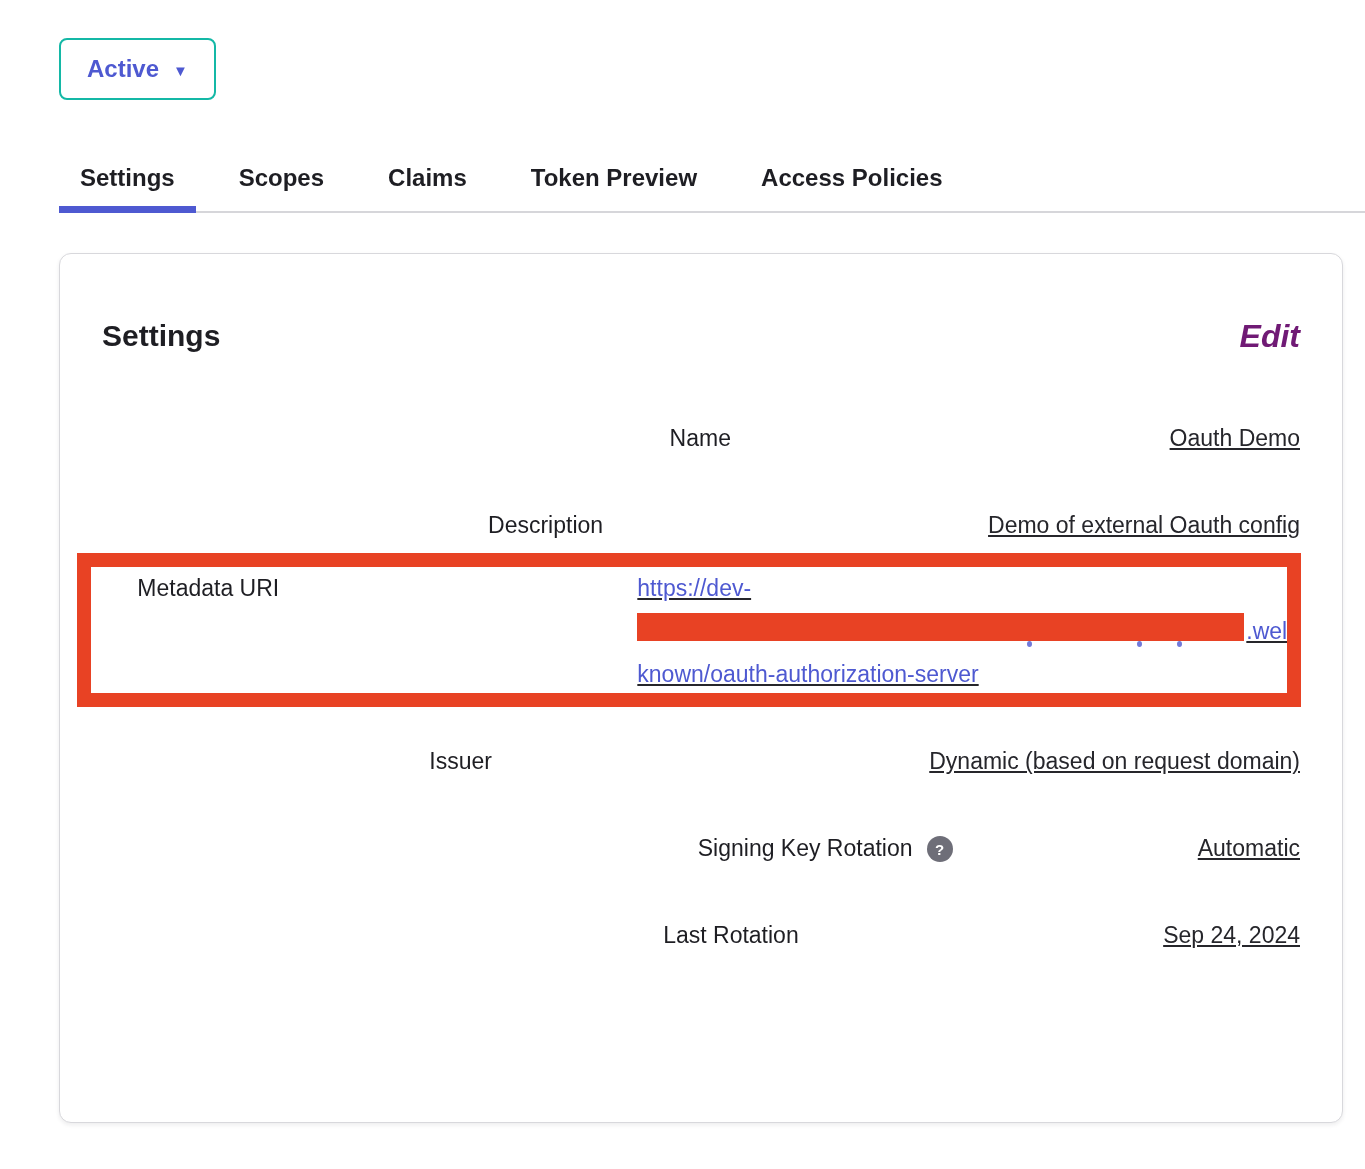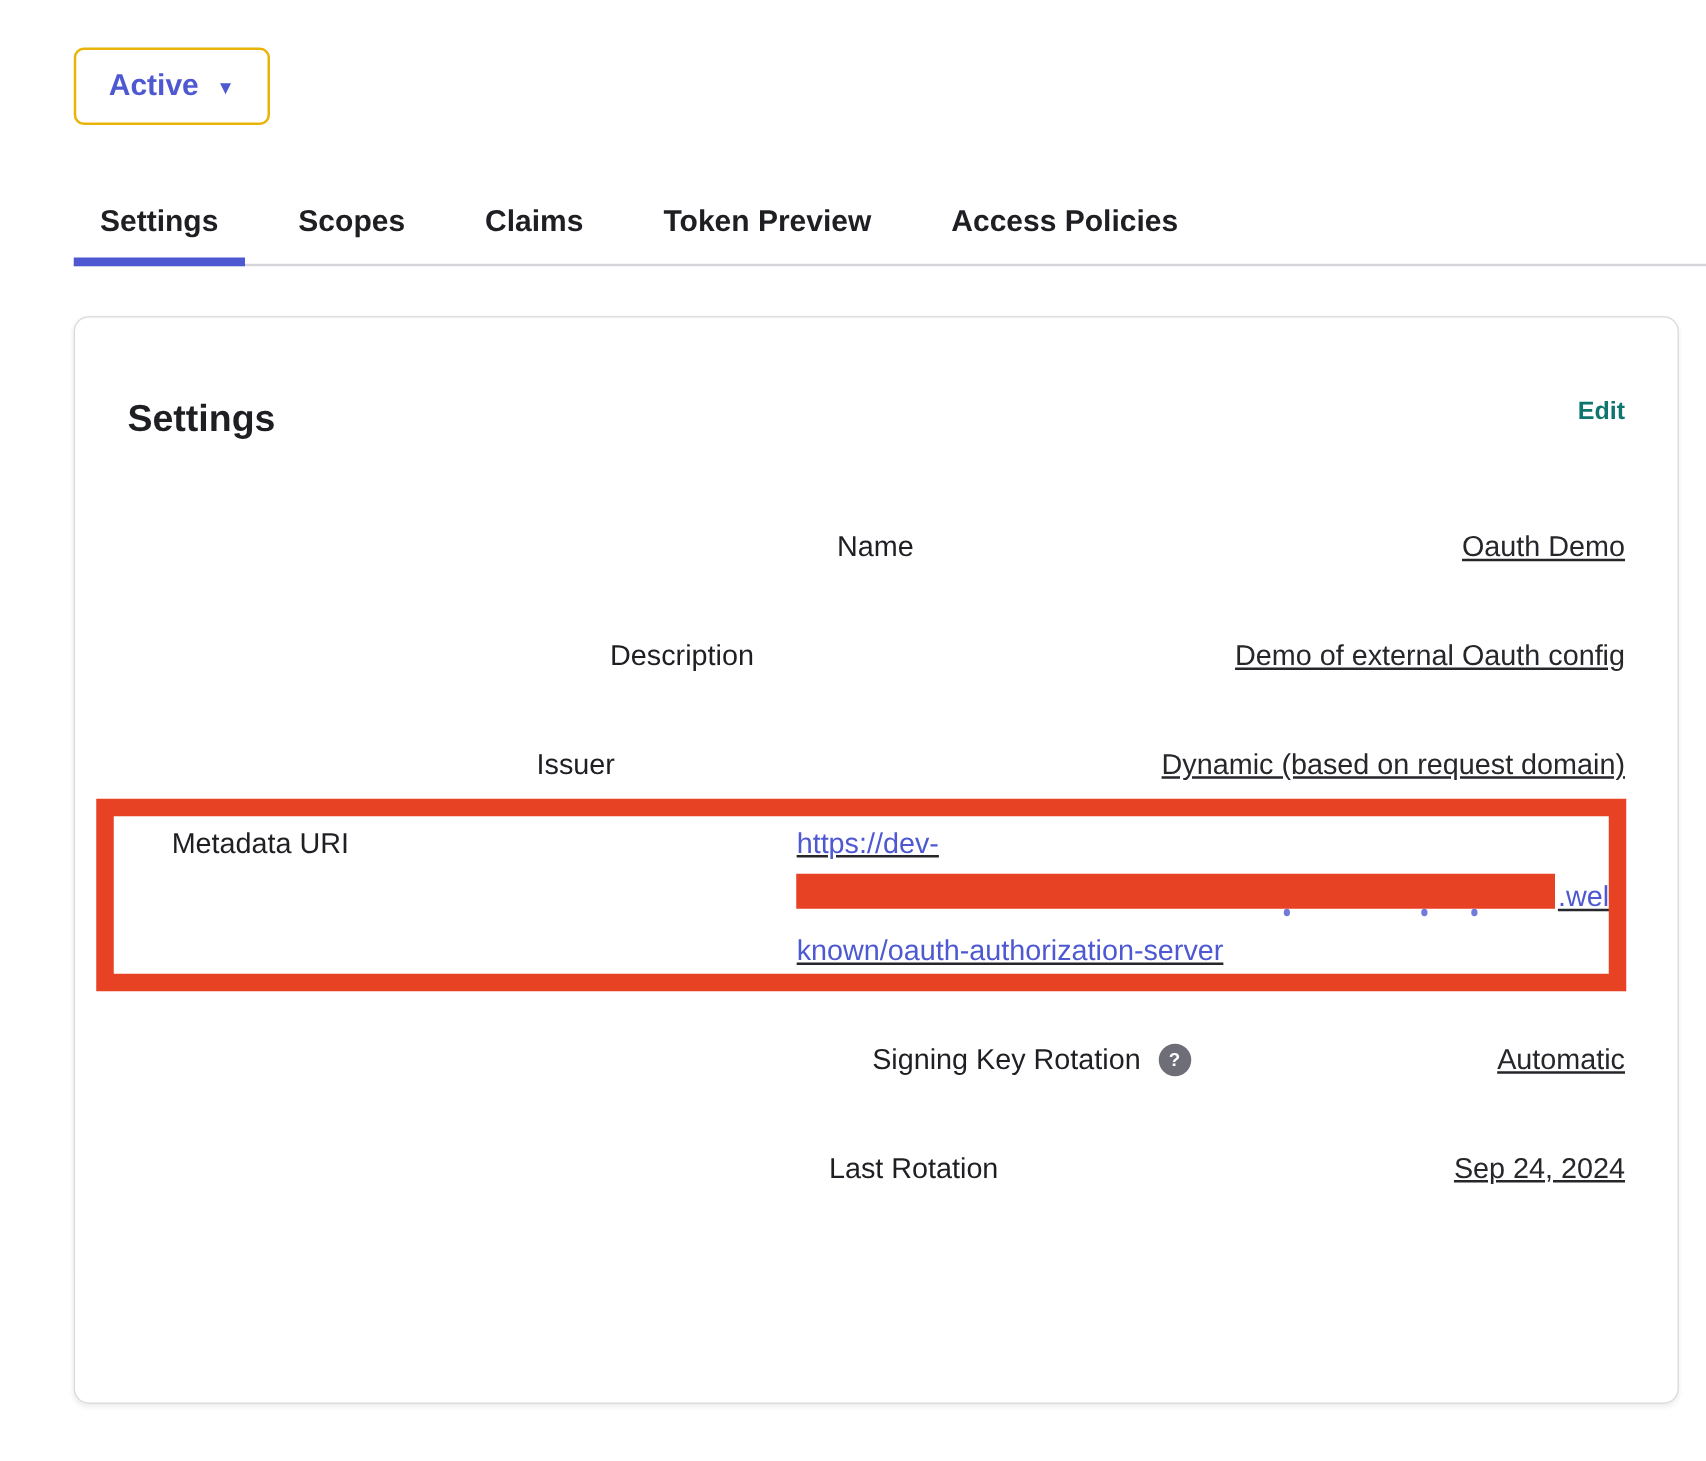--- a/index.html
+++ b/index.html
@@ -15,21 +15,21 @@
 
   
   .status-btn {
     display: inline-flex;
     align-items: center;
     gap: 14px;
     margin: 38px 0 0 59px;
     height: 62px;
     padding: 0 26px;
     background: #ffffff;
-    border: 2px solid #eab308;
+    border: 2px solid #14b8a6;
     border-radius: 8px;
     color: #4e59d1;
     font-family: "Liberation Sans", sans-serif;
     font-size: 24px;
     font-weight: 700;
     cursor: pointer;
   }
   .status-btn .caret { font-size: 15px; line-height: 1; padding-top: 3px; }
 
   
@@ -68,21 +68,21 @@
     box-shadow: 0 2px 4px rgba(29,29,33,0.08);
     padding: 64px 42px 0;
   }
   .card-header {
     display: flex;
     justify-content: space-between;
     align-items: flex-start;
     margin-bottom: 62px;
   }
   .card-title { margin: 0; font-size: 30px; font-weight: 700; line-height: 36px; color: #1e1e23; }
-  .edit-link { font-size: 20px; font-weight: 700; color: #0f766e; text-decoration: none; cursor: pointer; }
+  .edit-link { font-size: 32px; font-weight: 700; color: #701a75; text-decoration: none; cursor: pointer; font-style: italic; }
 
   
   .row { display: flex; font-size: 23px; line-height: 43px; margin-bottom: 44px; justify-content: flex-end; }
   .row .label { width: 500px; flex: none; color: #1e1e23; display: flex; align-items: flex-start; gap: 14px; }
   .row .value { color: #26262b; text-decoration: underline; }
 
   
   .row-metadata { position: relative; margin-top: -24px; }
   .annotation-box {
     position: absolute;
@@ -173,34 +173,34 @@
       <div class="label">Name</div>
       <div class="value">Oauth Demo</div>
     </div>
 
 
     <div class="row">
       <div class="label">Description</div>
       <div class="value">Demo of external Oauth config</div>
     </div>
 
-    <div class="row">
-      <div class="label">Issuer</div>
-      <div class="value">Dynamic (based on request domain)</div>
-    </div>
-
     <div class="row row-metadata">
       <div class="label">Metadata URI</div>
       <div class="value">
         <a class="uri-link"><span>https://dev-</span><br><span class="redaction"><i class="d1"></i><i class="d2"></i><i class="d3"></i></span><span>.well-</span><br><span>known/oauth-authorization-server</span></a>
       </div>
       <div class="annotation-box"></div>
     </div>
 
     <div class="row">
+      <div class="label">Issuer</div>
+      <div class="value">Dynamic (based on request domain)</div>
+    </div>
+
+    <div class="row">
       <div class="label">
         <span>Signing Key Rotation</span>
         <span class="help-icon">?</span>
       </div>
       <div class="value">Automatic</div>
     </div>
 
     <div class="row">
       <div class="label">Last Rotation</div>
       <div class="value">Sep 24, 2024</div>

